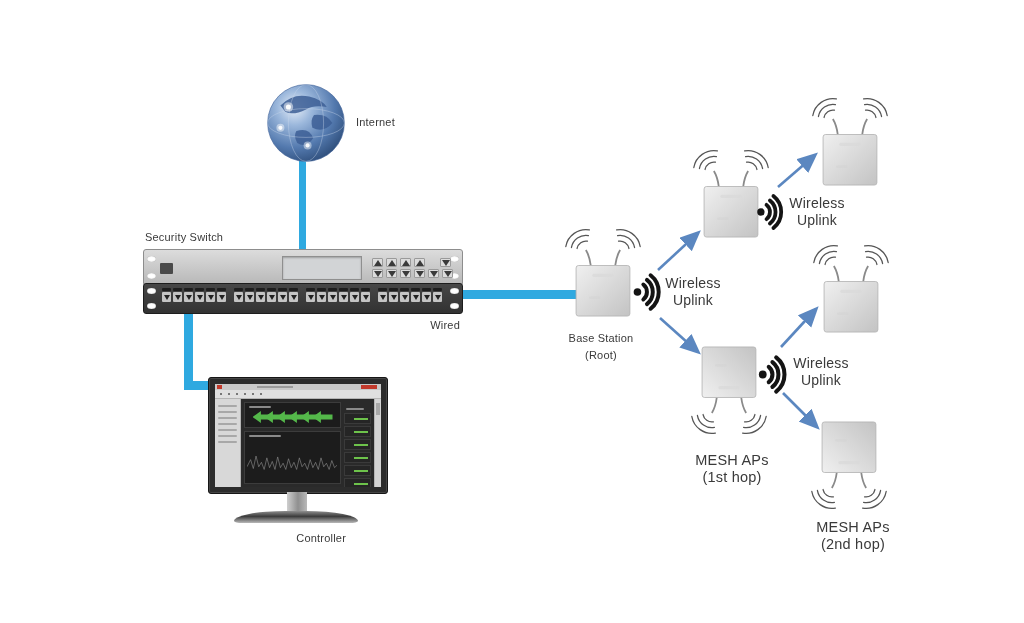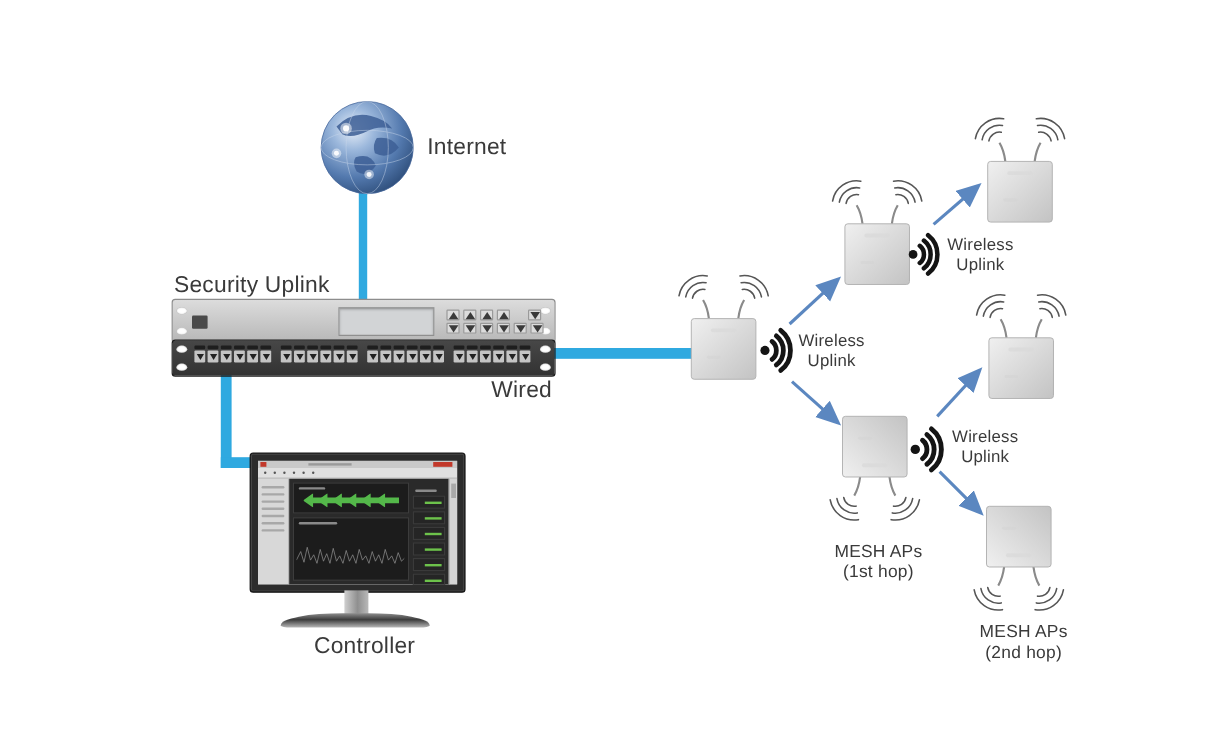--- a/index.html
+++ b/index.html
@@ -1,20 +1,20 @@
 <!DOCTYPE html>
 <html><head>
 <meta charset="utf-8">
 <style>
   html,body{margin:0;padding:0;background:#fff;}
   #canvas{position:relative;width:1024px;height:623px;background:#ffffff;overflow:hidden;
           font-family:"Liberation Sans",sans-serif;color:#3a3a3a;}
   .abs{position:absolute;}
   
-  .lbl{position:absolute;font-size:19px;line-height:17px;color:#3a3a3a;letter-spacing:.2px;}
+  .lbl{position:absolute;font-size:11px;line-height:17px;color:#3a3a3a;letter-spacing:.2px;}
   .lbl span{display:block;}
   .center{text-align:center;}
   .right{text-align:right;}
   
   .wire{position:absolute;background:#2fa9e0;}
   
   .gateway{position:absolute;left:143px;top:249px;width:318px;height:35px;
            background:linear-gradient(#dcdcdc,#b7b7b7);border:1px solid #8d8d8d;border-radius:3px;}
   .switch{position:absolute;left:143px;top:283px;width:318px;height:29px;
           background:linear-gradient(#474747,#323232);border:1px solid #1d1d1d;border-radius:3px;}
@@ -190,21 +190,21 @@
         </span>
         <span class="gwport">
           <i class="tri down"></i>
         </span>
         <span class="gwport">
           <i class="tri down"></i>
         </span>
       </div>
   </div>
   <div class="lbl" style="left:145px;top:229px;">
-    <span>Security Uplink</span>
+    <span>Security Switch</span>
   </div>
 
   <div class="switch">
     <div class="hole" style="left:3px;top:4px;"></div>
     <div class="hole" style="left:3px;top:19px;"></div>
     <div class="hole" style="right:3px;top:4px;"></div>
     <div class="hole" style="right:3px;top:19px;"></div>
     <div class="sw-ports" id="sw-ports">
         <div class="swgroup">
           <div class="swport">
@@ -498,20 +498,24 @@
   </div>
   <div class="lbl center" style="left:786px;top:195px;width:62px;font-size:14px;">
     <span>Wireless</span>
       <span>Uplink</span>
   </div>
   <div class="lbl center" style="left:790px;top:355px;width:62px;font-size:14px;">
     <span>Wireless</span>
       <span>Uplink</span>
   </div>
 
+  <div class="lbl center" style="left:556px;top:330px;width:90px;">
+    <span>Base Station</span>
+      <span>(Root)</span>
+  </div>
   <div class="lbl center" style="left:691px;top:452px;width:82px;font-size:14.5px;">
     <span>MESH APs</span>
       <span>(1st hop)</span>
   </div>
   <div class="lbl center" style="left:812px;top:519px;width:82px;font-size:14.5px;">
     <span>MESH APs</span>
       <span>(2nd hop)</span>
   </div>
 
 </div>

